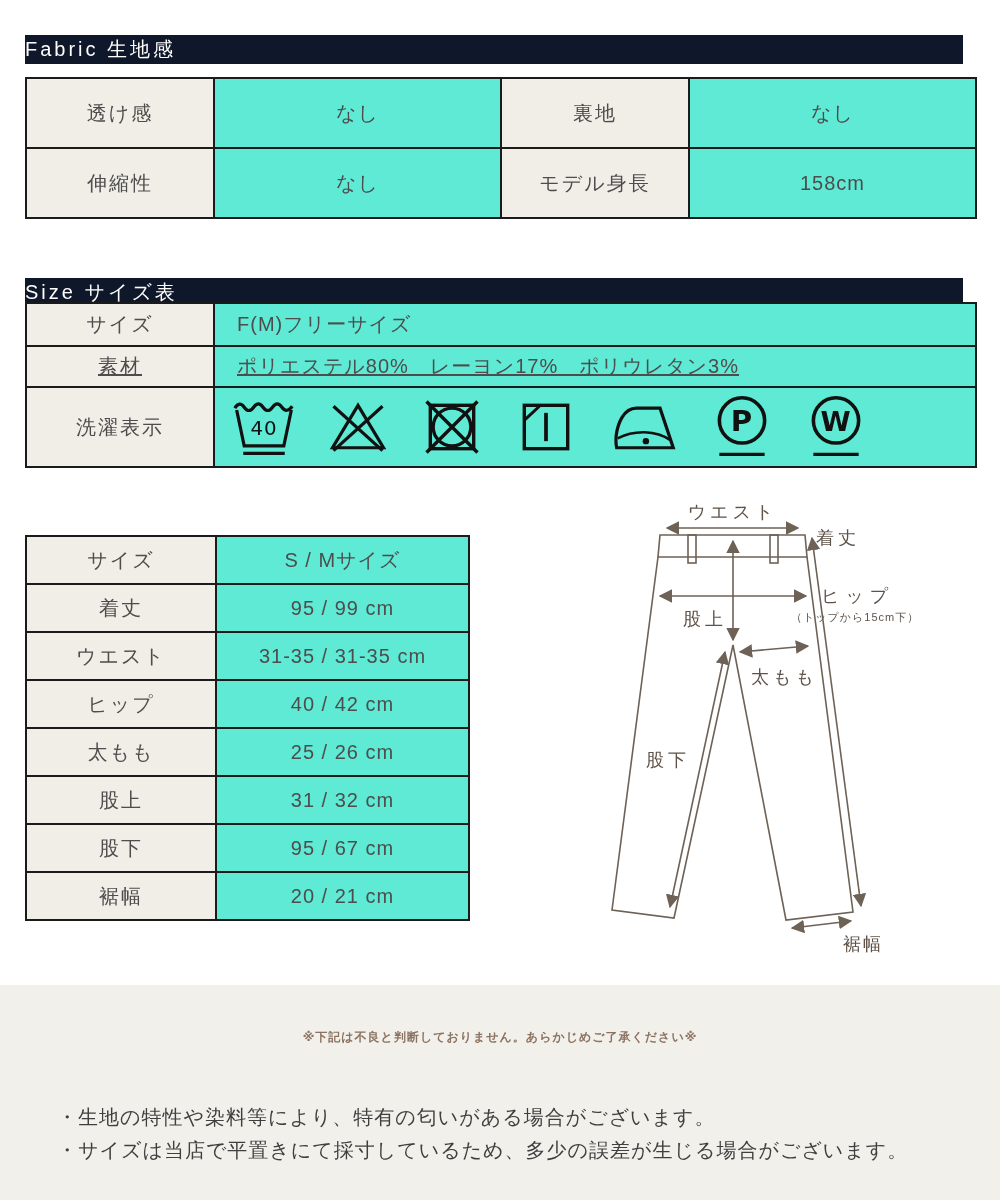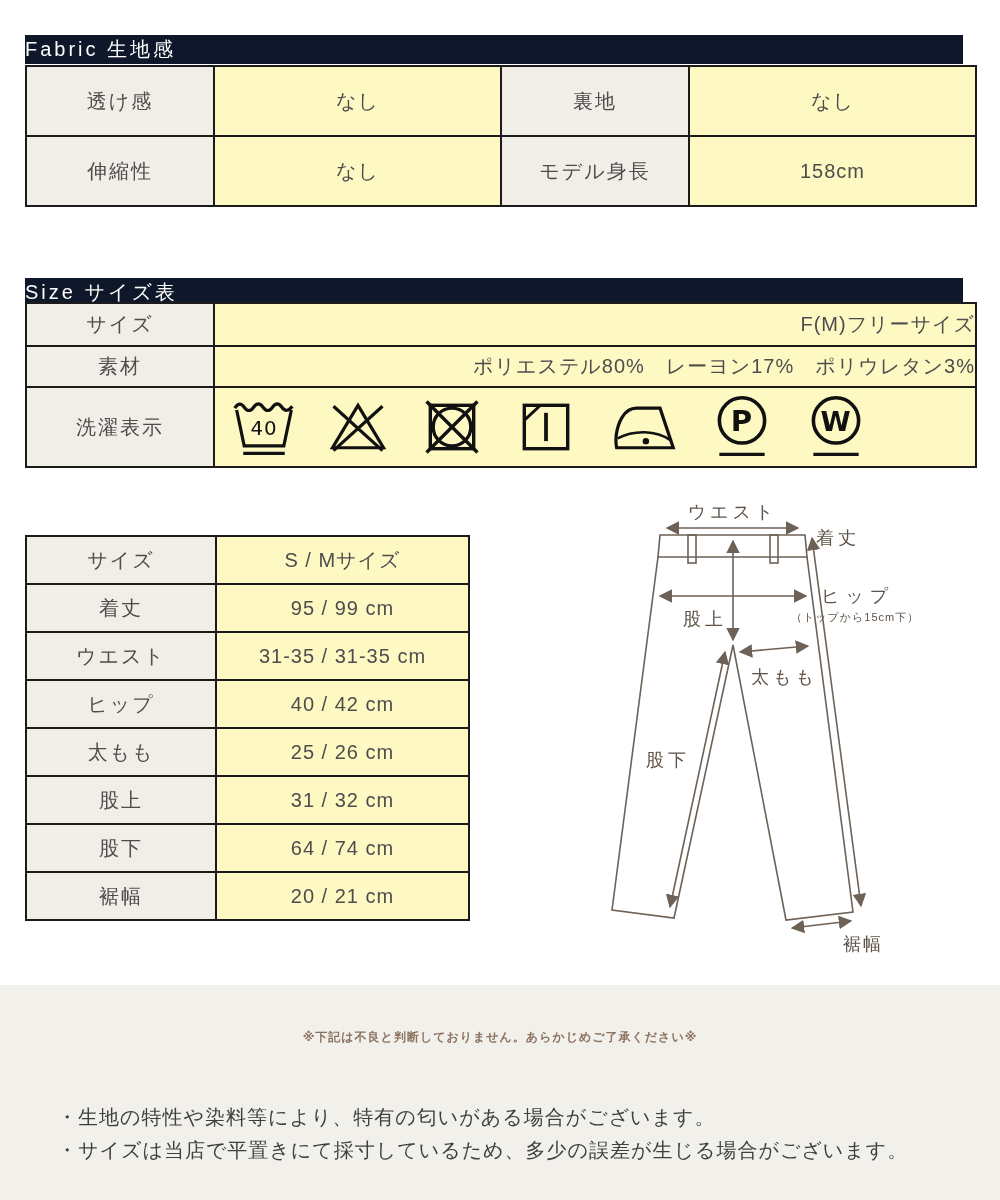--- a/index.html
+++ b/index.html
@@ -10,26 +10,26 @@
   }
   .abs{position:absolute;}
   
   .bar{
     left:25px;width:938px;height:29px;background:#0f172a;color:#fdfdfb;
     font-size:20px;line-height:29px;letter-spacing:3px;
   }
   
   table{border-collapse:collapse;table-layout:fixed;}
   td{border:2px solid #1b1b1b;padding:0;font-size:20px;color:#4d4d4d;
-     text-align:center;vertical-align:middle;letter-spacing:1px;background:#fef9c3;}
+     text-align:center;vertical-align:middle;letter-spacing:1px;background:#5eead4;}
   td.lbl{background:#f1eee8;letter-spacing:2px;}
-  td.left{text-align:right;padding-left:40px;}
+  td.left{text-align:left;padding-left:22px;}
   #fabric-table td{height:68px;}
   #size-table1 td.r1{height:41px;}
-  #size-table1 td.r2{height:39px;}
+  #size-table1 td.r2{height:39px;text-decoration:underline;}
   #size-table1 td.r3{height:78px;}
   #size-table2 td{height:46px;font-size:20px;}
   
   .careRow{display:flex;align-items:center;gap:28px;padding-left:16px;}
   .careRow svg{display:block;}
   
   #diagram{left:600px;top:488px;width:400px;height:480px;}
   #diagram svg{position:absolute;left:0;top:0;}
   .dlab{position:absolute;font-size:18px;letter-spacing:4px;color:#5f5349;white-space:nowrap;}
   .dlab.small{font-size:11px;letter-spacing:1px;}
@@ -42,21 +42,21 @@
   .note-line{
     position:absolute;left:57px;width:920px;font-size:20px;color:#3f3f3f;
     letter-spacing:1px;white-space:nowrap;
   }
 </style>
 </head>
 <body>
 
 <div class="abs bar" style="top:35px;">Fabric 生地感</div>
 
-<table id="fabric-table" class="abs" style="left:25px;top:65px;width:950px;">
+<table id="fabric-table" class="abs" style="left:25px;top:77px;width:950px;">
   <colgroup>
       <col style="width:188px">
       <col style="width:287px">
       <col style="width:188px">
       <col style="width:287px">
     </colgroup>
   <tbody>
       <tr>
     <td class="lbl">透け感</td>
     <td>なし</td>
@@ -181,21 +181,21 @@
   <tr>
     <td class="lbl">太もも</td>
     <td>25 / 26 cm</td>
   </tr>
   <tr>
     <td class="lbl">股上</td>
     <td>31 / 32 cm</td>
   </tr>
   <tr>
     <td class="lbl">股下</td>
-    <td>64 / 74 cm</td>
+    <td>95 / 67 cm</td>
   </tr>
   <tr>
     <td class="lbl">裾幅</td>
     <td>20 / 21 cm</td>
   </tr>
 </tbody>
   </table>
 
 <div id="diagram" class="abs">
   <svg width="400" height="480" viewBox="0 0 400 480">

